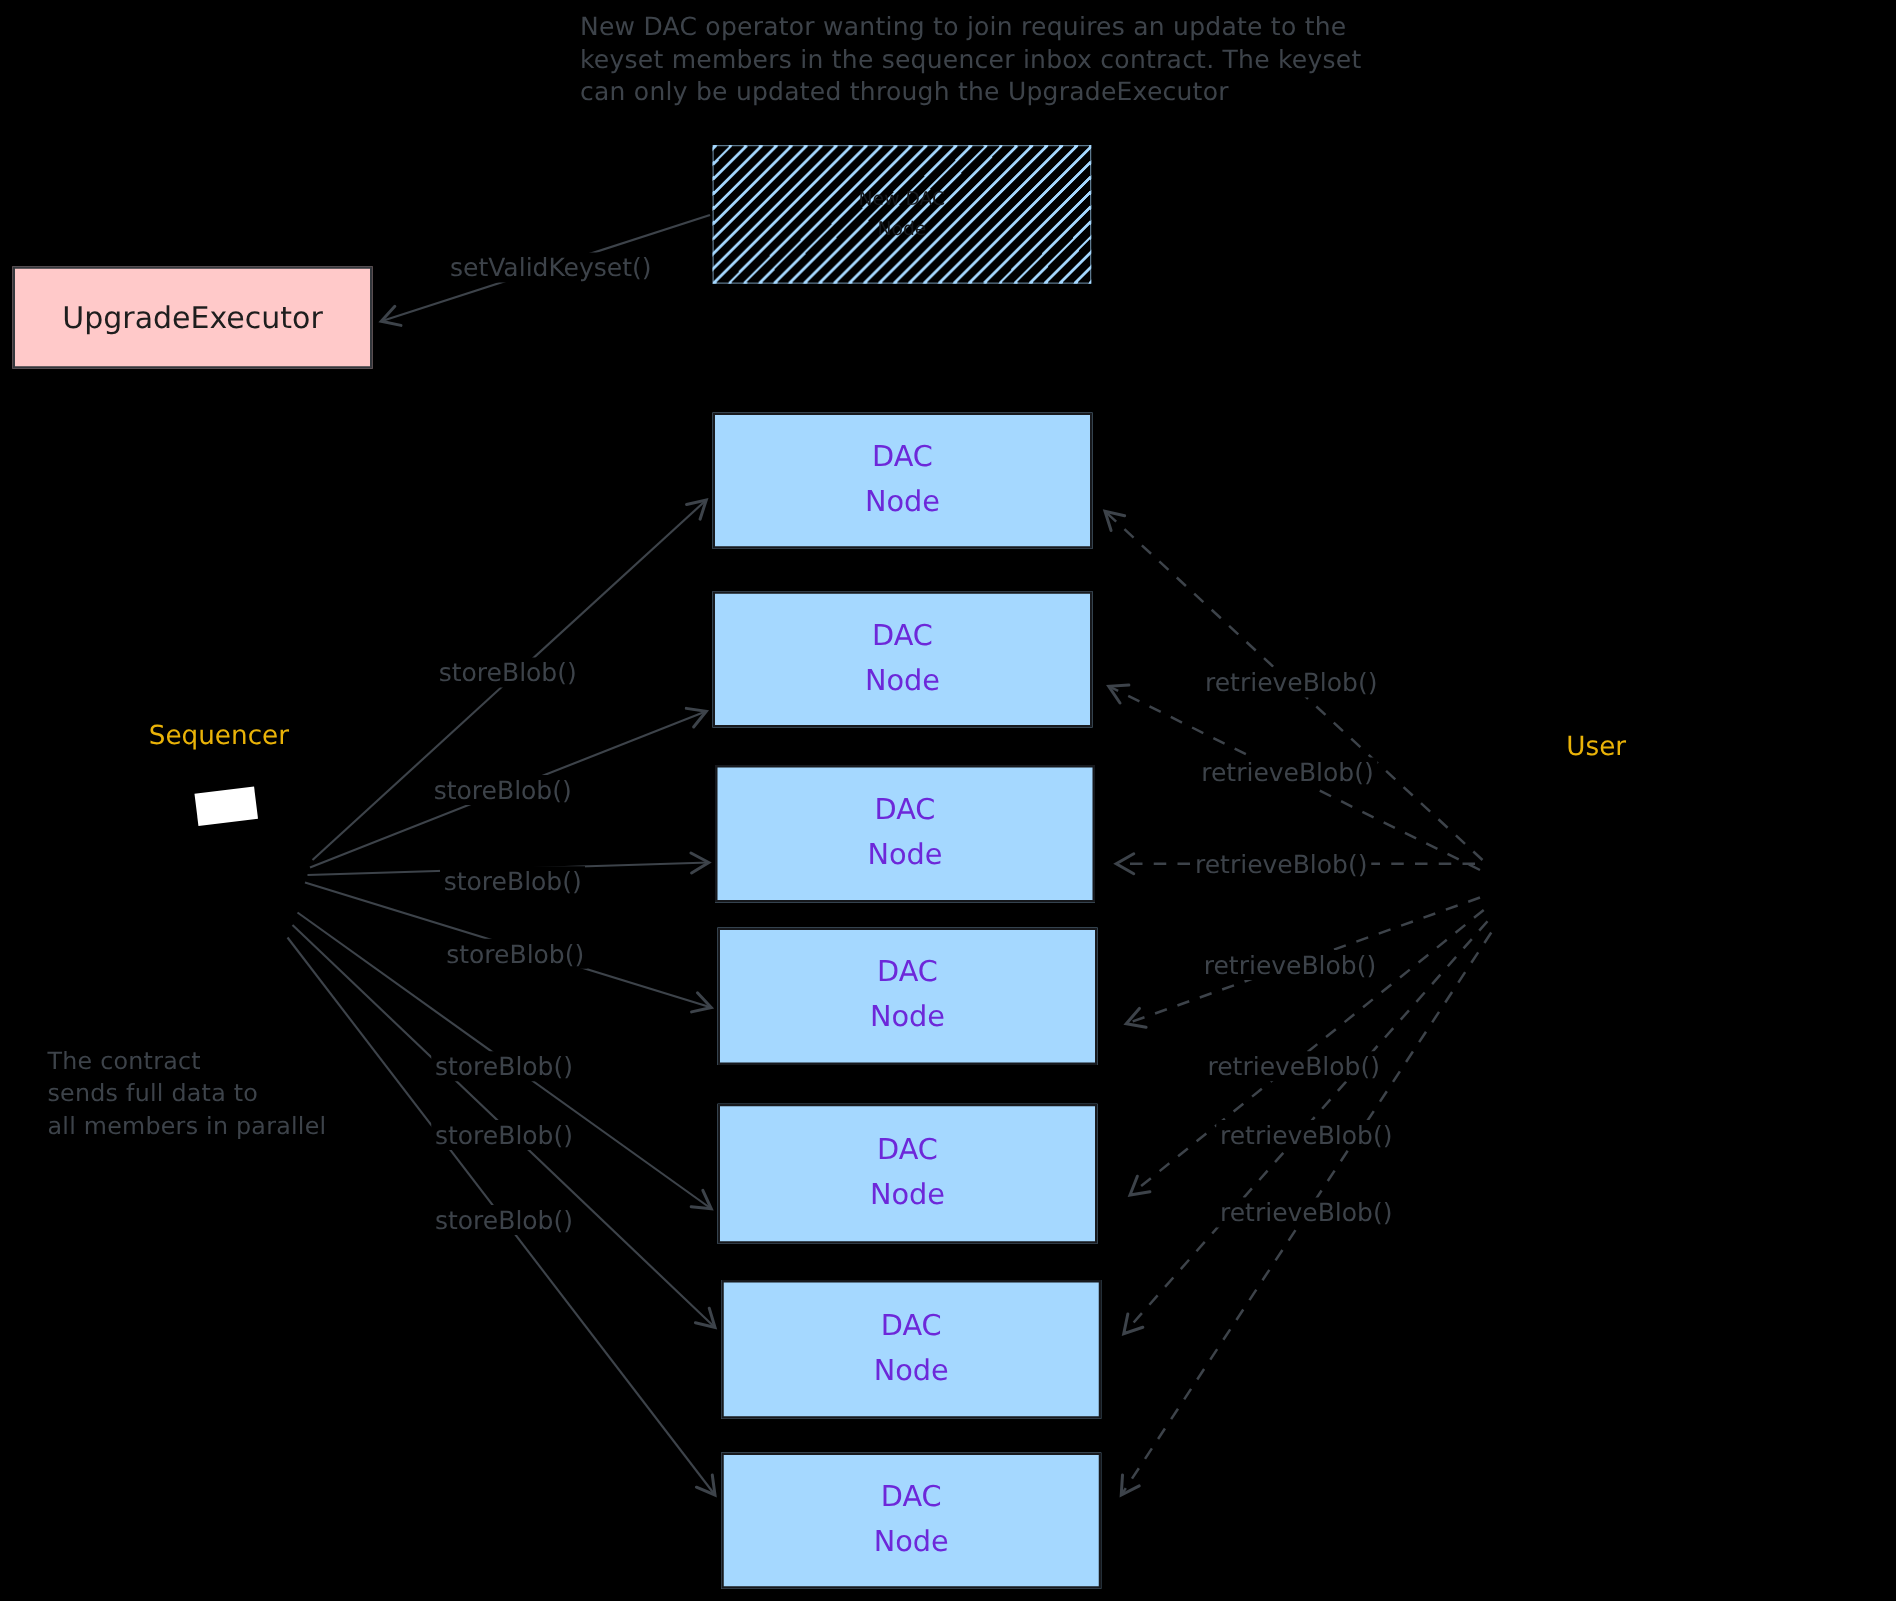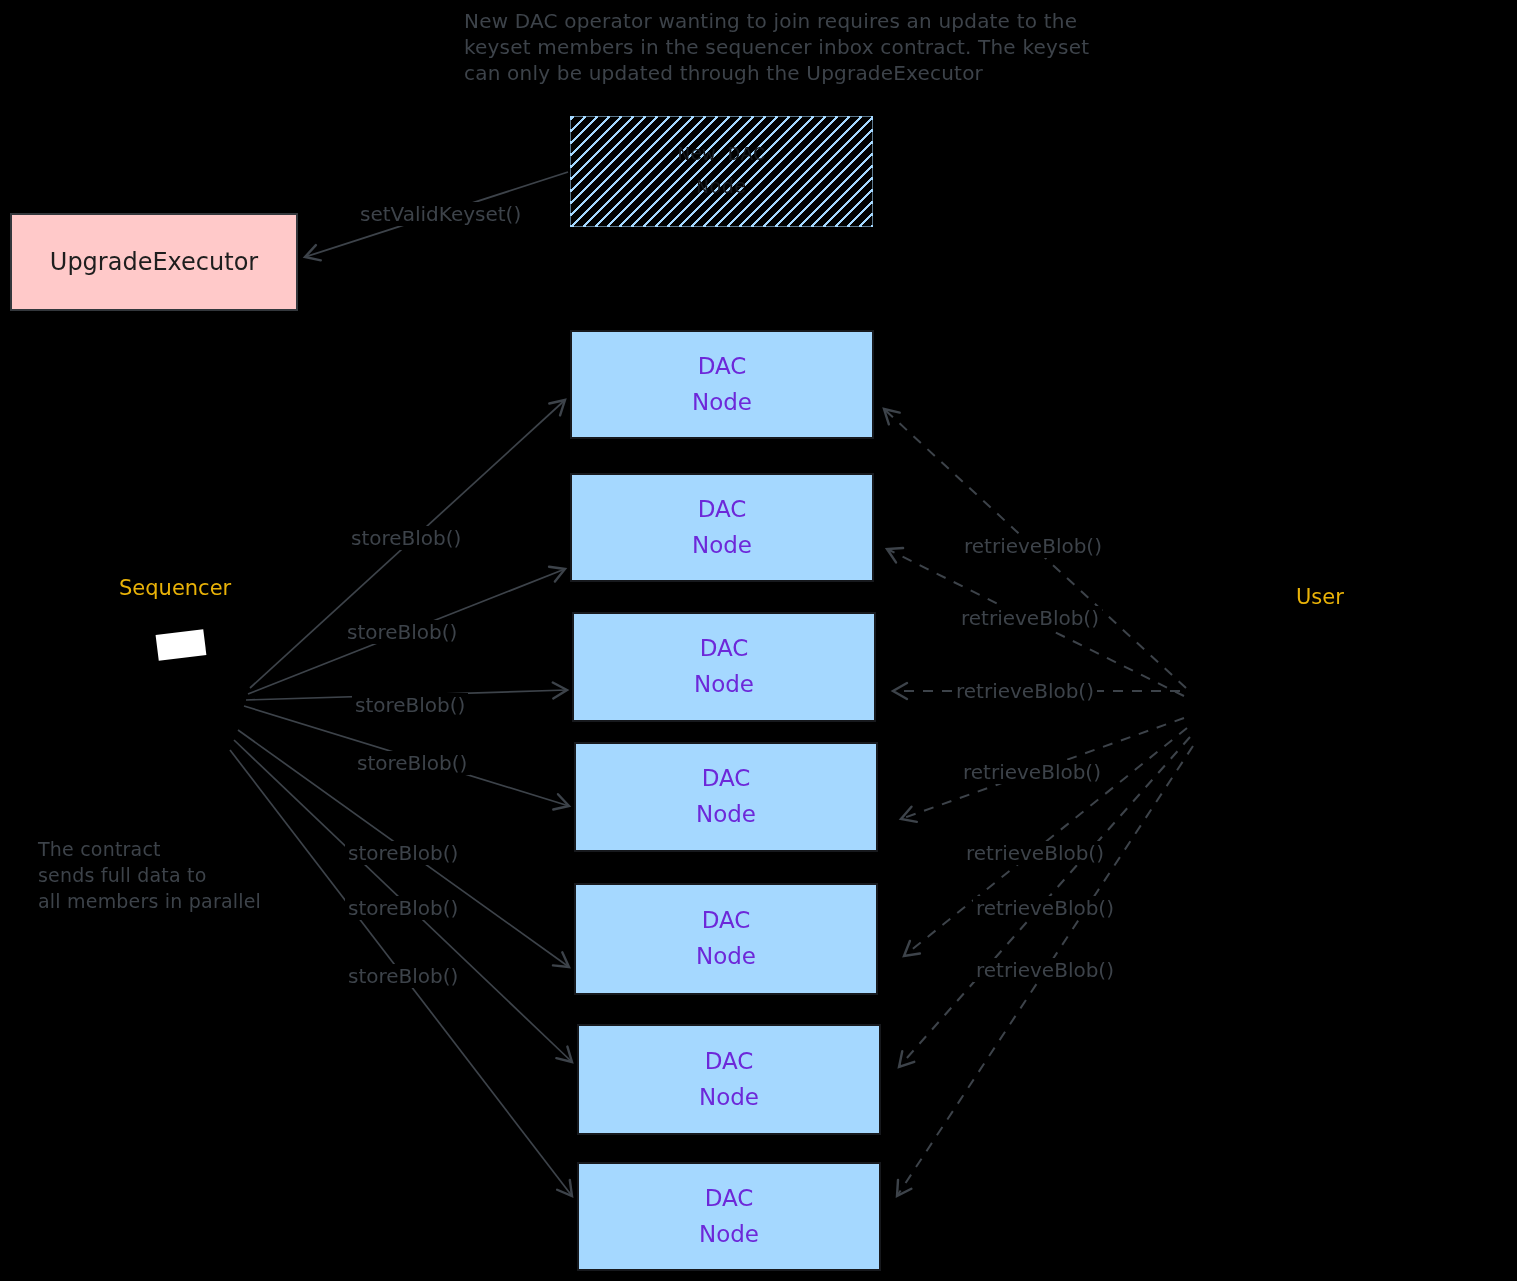--- a/index.html
+++ b/index.html
@@ -57,37 +57,36 @@
     width: 304px;
     height: 109px;
     background: #a5d8ff;
     border: 2px solid #17191d;
     color: #6d28d9;
     font-size: 23px;
     line-height: 1.55;
   }
   .upgrade-executor {
     left: 10px; top: 213px;
-    width: 288px; height: 98px;
+    width: 288px; height: 82px;
     background: #ffc9c9;
     border: 2px solid #33373c;
     color: #1e1e1e;
     font-size: 24px;
   }
   .new-dac-node {
     left: 570px; top: 116px;
     width: 303px; height: 111px;
     background: repeating-linear-gradient(135deg,
       #a5d8ff 0, #a5d8ff 2.2px,
       transparent 2.2px, transparent 8.5px);
     border: 1px solid rgba(165, 216, 255, 0.55);
     color: #15181c;
-    font-size: 21px;
+    font-size: 15px;
     line-height: 1.55;
-    font-family: Liberation Mono, monospace;
   }
   .sequencer-screen {
     position: absolute;
     left: 157px; top: 632px;
     width: 48px; height: 26px;
     background: #ffffff;
     transform: rotate(-7deg);
   }
 </style>
 </head>
@@ -123,21 +122,21 @@
 
   <div class="note" style="left:464px; top:8px;">New DAC operator wanting to join requires an update to the
 keyset members in the sequencer inbox contract. The keyset
 can only be updated through the UpgradeExecutor</div>
   <div class="note" style="left:38px; top:836px; font-size:19px;">The contract
 sends full data to
 all members in parallel</div>
 
   <div class="actor-label" style="left:119px; top:576px;">Sequencer</div>
   <div class="sequencer-screen"></div>
-  <div class="actor-label" style="left:1253px; top:585px;margin-left:43px;">User</div>
+  <div class="actor-label" style="left:1253px; top:585px;">User</div>
 
   <div class="box upgrade-executor">UpgradeExecutor</div>
 
   <div class="box new-dac-node">New DAC
 Node</div>
 
   <div class="box dac-node" style="left:570px; top:330px;">DAC
 Node</div>
   <div class="box dac-node" style="left:570px; top:473px;">DAC
 Node</div>

